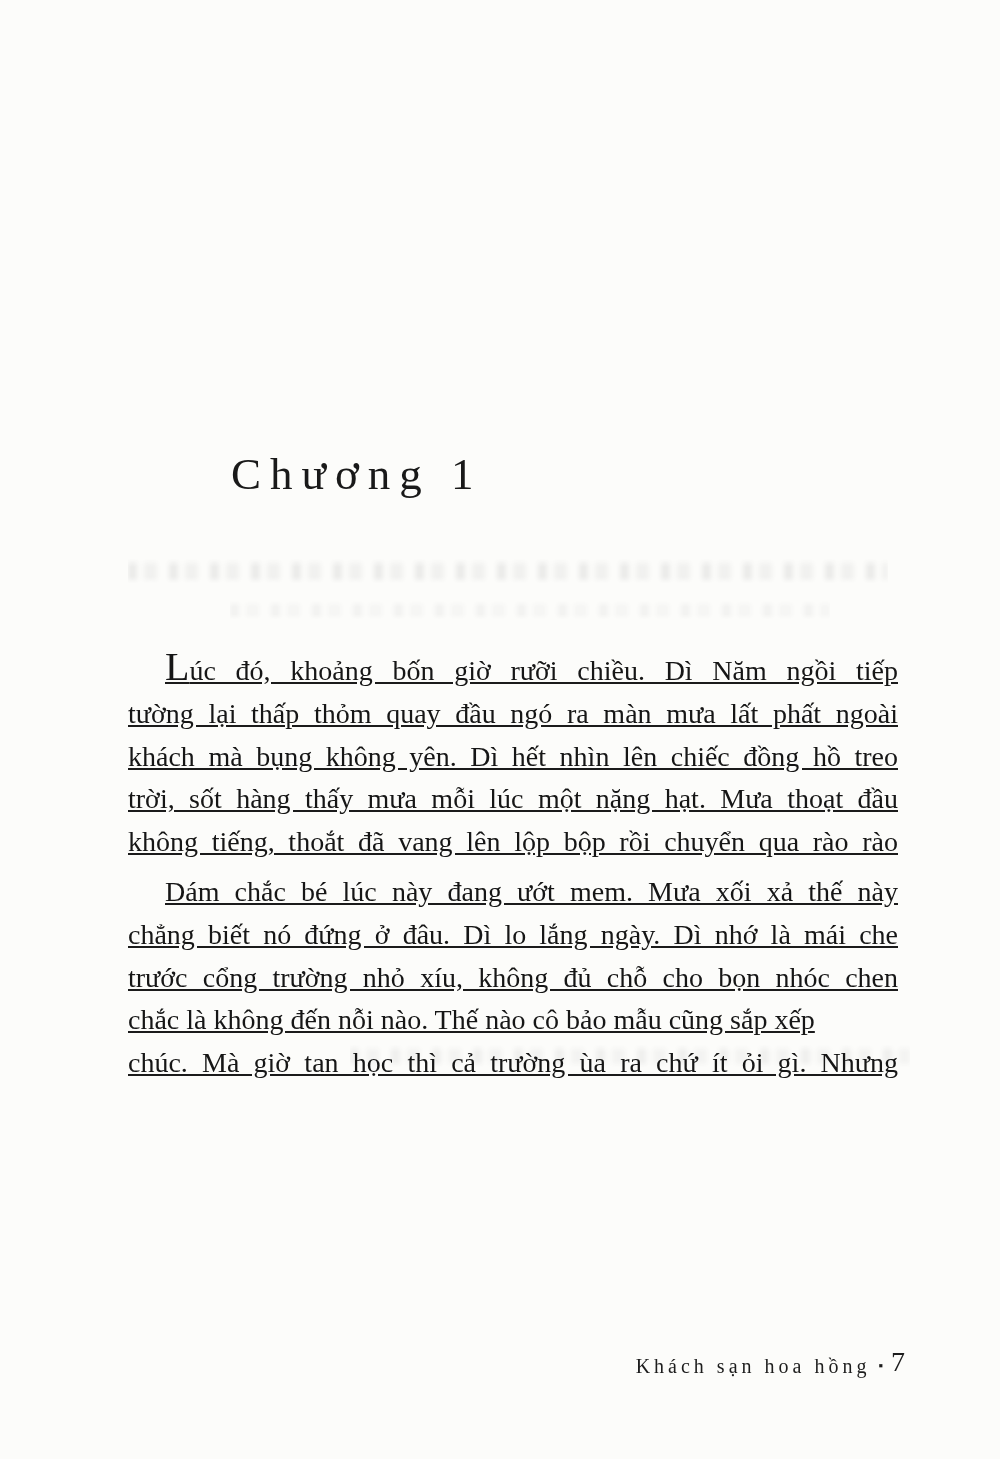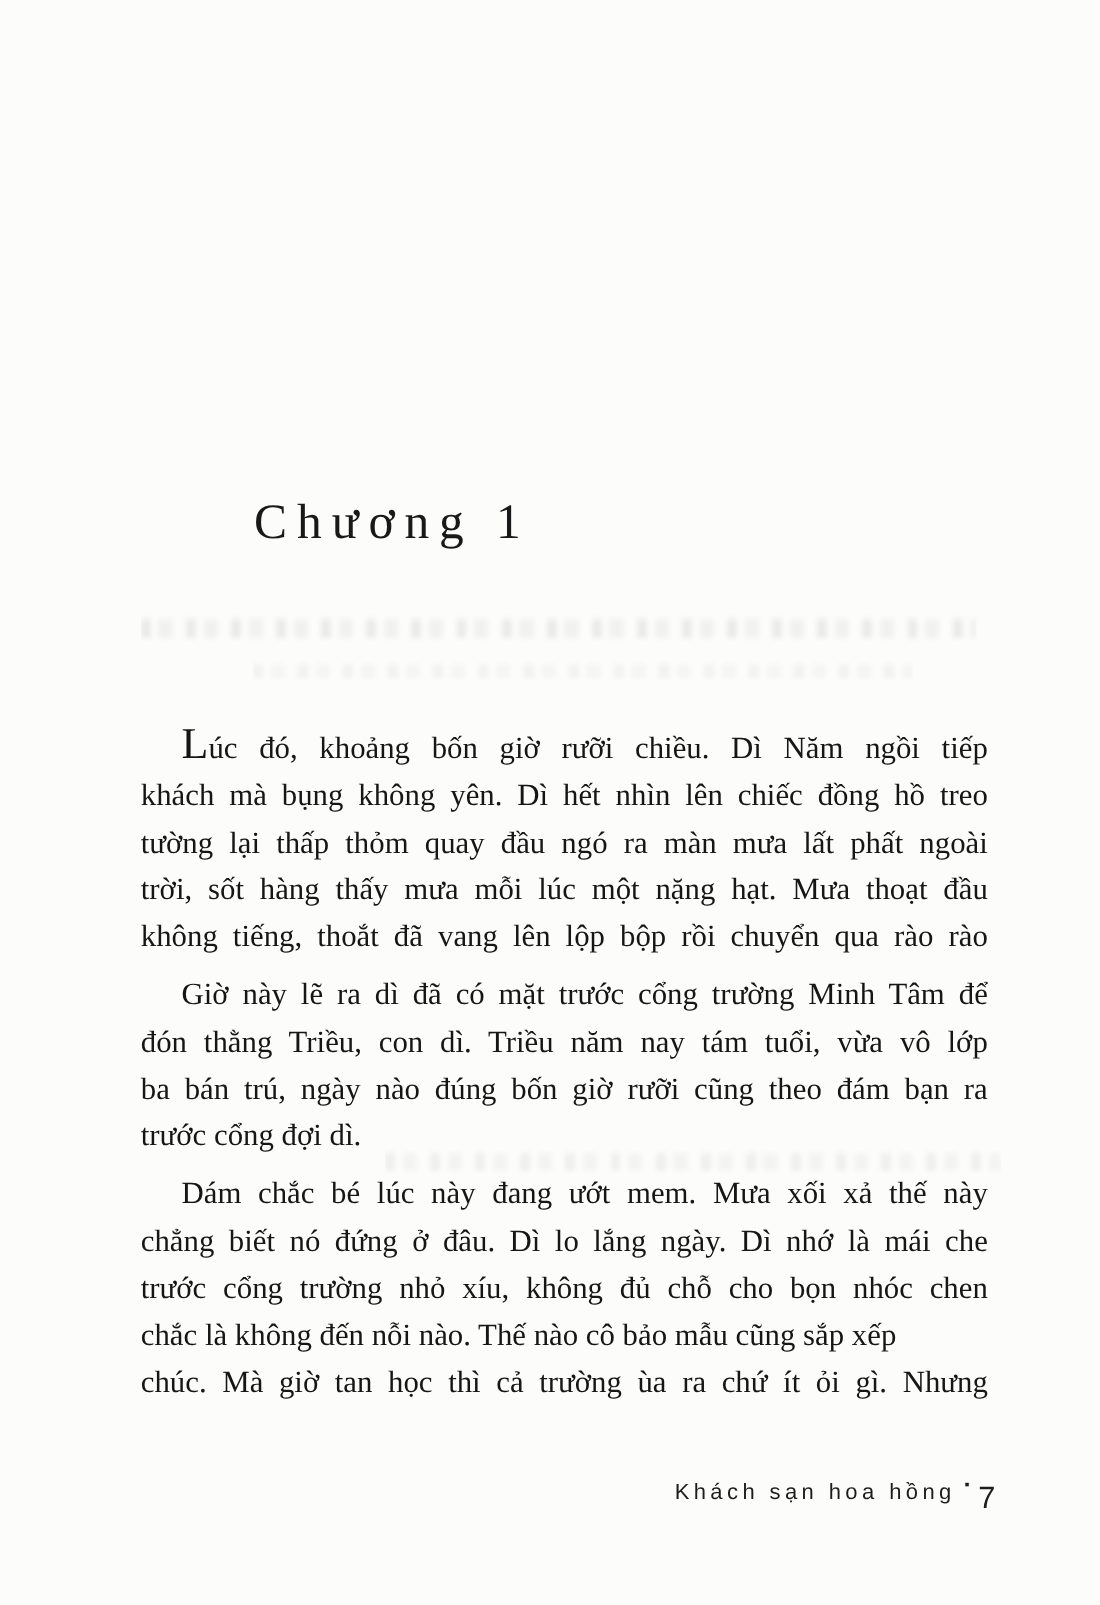--- a/index.html
+++ b/index.html
@@ -34,21 +34,22 @@
   }
 
   
   .text-block {
     position: absolute;
     left: 128px;
     top: 650px;
     width: 770px;
   }
   .paragraph {
-    margin: 10px 0 7px 0;
+    margin: 0 0 7px 0;
+    text-decoration: underline;
   }
   .line {
     font-size: 28px;
     line-height: 42.8px;
     text-align: justify;
     text-align-last: justify;
     color: #161616;
     white-space: normal;
   }
   .line.first {
@@ -60,26 +61,26 @@
   .initial-cap {
     font-size: 40px;
     line-height: 0;
   }
 
   
   .footer {
     position: absolute;
     top: 1346px;
     right: 95px;
-    font-family: Liberation Sans, sans-serif;
+    font-family: Liberation Serif, serif;
     font-size: 20px;
     letter-spacing: 4px;
     color: #1d1d1d;
     display: flex;
-    align-items: flex-start;
+    align-items: flex-end;
     gap: 8px;
     white-space: nowrap;
   }
   .footer .separator {
     font-size: 13px;
     letter-spacing: 0;
     transform: translateY(-4px);
   }
   .footer .page-number {
     font-size: 28px;
@@ -115,30 +116,24 @@
   <div class="bleed bleed-1"></div>
   <div class="bleed bleed-2"></div>
   <div class="bleed bleed-3"></div>
 
   <div class="chapter-heading">Chương 1</div>
 
   <div class="text-block">
 
   <div class="paragraph">
         <div class="line first"><span class="initial-cap">L</span>úc đó, khoảng bốn giờ rưỡi chiều. Dì Năm ngồi tiếp</div>
+        <div class="line">tường lại thấp thỏm quay đầu ngó ra màn mưa lất phất ngoài</div>
         <div class="line">khách mà bụng không yên. Dì hết nhìn lên chiếc đồng hồ treo</div>
-        <div class="line">tường lại thấp thỏm quay đầu ngó ra màn mưa lất phất ngoài</div>
         <div class="line">trời, sốt hàng thấy mưa mỗi lúc một nặng hạt. Mưa thoạt đầu</div>
         <div class="line">không tiếng, thoắt đã vang lên lộp bộp rồi chuyển qua rào rào</div>
-      </div>
-      <div class="paragraph">
-        <div class="line first">Giờ này lẽ ra dì đã có mặt trước cổng trường Minh Tâm để</div>
-        <div class="line">đón thằng Triều, con dì. Triều năm nay tám tuổi, vừa vô lớp</div>
-        <div class="line">ba bán trú, ngày nào đúng bốn giờ rưỡi cũng theo đám bạn ra</div>
-        <div class="line last">trước cổng đợi dì.</div>
       </div>
       <div class="paragraph">
         <div class="line first">Dám chắc bé lúc này đang ướt mem. Mưa xối xả thế này</div>
         <div class="line">chẳng biết nó đứng ở đâu. Dì lo lắng ngày. Dì nhớ là mái che</div>
         <div class="line">trước cổng trường nhỏ xíu, không đủ chỗ cho bọn nhóc chen</div>
         <div class="line last">chắc là không đến nỗi nào. Thế nào cô bảo mẫu cũng sắp xếp</div>
         <div class="line">chúc. Mà giờ tan học thì cả trường ùa ra chứ ít ỏi gì. Nhưng</div>
       </div>
     </div>
 

